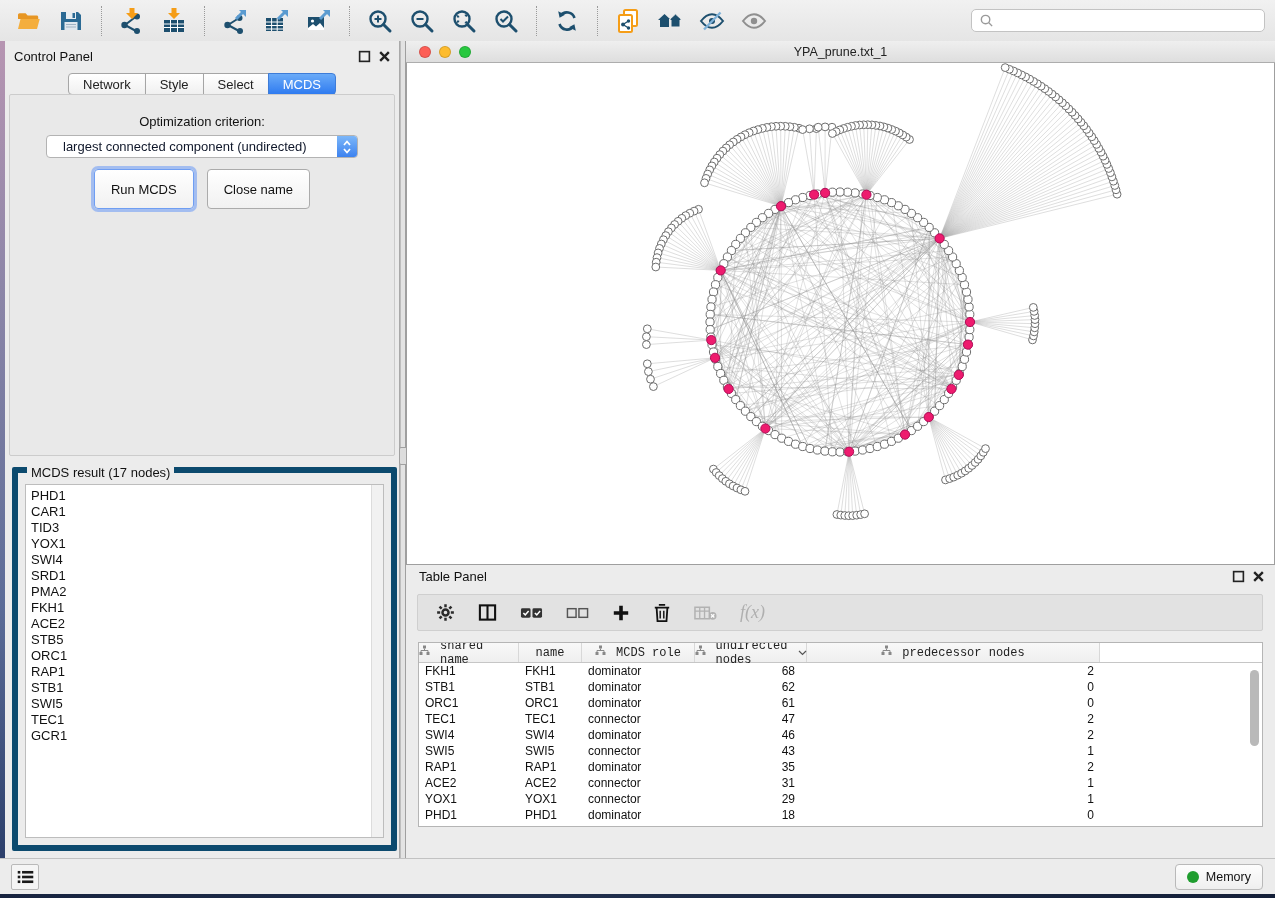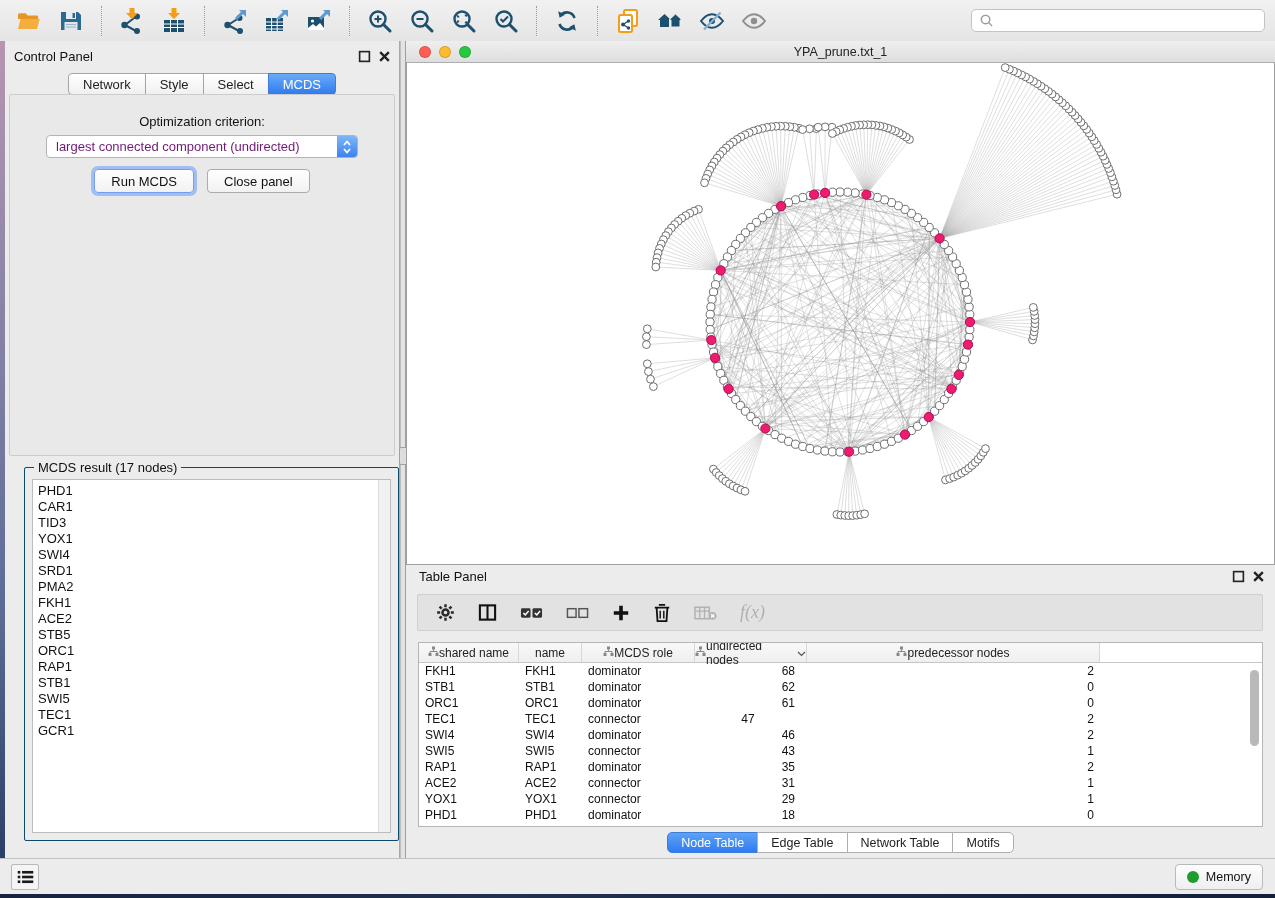--- a/index.html
+++ b/index.html
@@ -23,26 +23,26 @@
   .win-btn svg{width:13px;height:13px;}
   .cp-float{right:28px;} .cp-close{right:8px;}
   .cp-tabs{position:absolute;top:32px;left:50%;transform:translateX(-50%);display:flex;height:22px;}
   .seg-tab{border:1px solid #a5a5a5;margin-left:-1px;background:linear-gradient(#ffffff,#f0f0f0);font-size:13px;padding:0 14px;line-height:21px;color:#222;white-space:nowrap;}
   .seg-tab:first-child{border-radius:4px 0 0 4px;margin-left:0;}
   .seg-tab:last-child{border-radius:0 4px 4px 0;}
   .seg-tab.active{background:linear-gradient(#6aabf8,#2f7bf0);border-color:#3d7cd8;color:#fff;}
   .cp-body{position:absolute;left:4px;top:53px;width:386px;height:362px;background:#e9e9e9;border:1px solid #cccccc;border-radius:2px;box-sizing:border-box;}
   .crit-label{position:absolute;top:19px;width:100%;text-align:center;font-size:13px;color:#111;}
   .dropdown{position:absolute;left:36px;top:40px;width:312px;height:23px;background:#fff;border:1px solid #b3b3b3;border-radius:4px;display:flex;align-items:center;box-sizing:border-box;}
-  .dd-text{flex:1;font-size:13px;padding-left:9px;color:#701a75;white-space:nowrap;overflow:hidden;}
+  .dd-text{flex:1;font-size:13px;padding-left:16px;color:#0f172a;white-space:nowrap;overflow:hidden;}
   .dd-step{width:20px;height:21px;border-radius:0 3px 3px 0;background:linear-gradient(#7cb7f9,#3d82ef);display:flex;align-items:center;justify-content:center;}
   .btn-row{position:absolute;top:74px;width:100%;display:flex;justify-content:center;gap:13px;}
-  .mac-btn{height:24px;padding:0 16px;font-size:13px;font-family:inherit;color:#111;background:linear-gradient(#ffffff,#f1f1f1);border:1px solid #ababab;border-radius:4px;}
+  .mac-btn{height:40px;padding:0 16px;font-size:13px;font-family:inherit;color:#111;background:linear-gradient(#ffffff,#f1f1f1);border:1px solid #ababab;border-radius:4px;}
   .mac-btn.focus{box-shadow:0 0 0 3px rgba(106,153,245,.55);border-color:#6f9ef2;}
-  .result-box{position:absolute;left:19px;top:426px;width:373px;height:372px;border:1px solid #0c4a6e;border-radius:2px;}
+  .result-box{position:absolute;left:7px;top:426px;width:373px;height:372px;border:6px solid #0c4a6e;border-radius:2px;}
   .result-legend{position:absolute;top:-8px;left:9px;background:#ececec;padding:0 4px;font-size:13px;color:#111;}
   .result-inner{position:absolute;left:7px;top:11px;width:359px;height:354px;border:1px solid #bdbdbd;display:flex;box-sizing:border-box;}
   .result-items{flex:1;background:#fff;font-size:13px;line-height:16px;padding:3px 0 0 5px;color:#111;overflow:hidden;}
   .result-track{width:11px;background:#f1f1f1;border-left:1px solid #dcdcdc;}
   
   .v-split{position:absolute;left:400px;top:41px;width:6px;height:817px;background:#e3e3e3;border-left:1px solid #bdbdbd;border-right:1px solid #9f9f9f;box-sizing:border-box;}
   .v-grip{position:absolute;left:-2px;top:406px;width:8px;height:16px;background:#ddd;border:1px solid #a0a0a0;border-radius:2px;}
   
   .net-window{position:absolute;left:406px;top:41px;width:869px;height:524px;}
   .net-titlebar{position:absolute;left:0;top:0;width:869px;height:22px;background:linear-gradient(#efefef,#dedede);border-bottom:1px solid #adadad;box-sizing:border-box;}
@@ -52,21 +52,21 @@
   
   .table-panel{position:absolute;left:406px;top:565px;width:869px;height:293px;background:#ececec;}
   .tp-title{position:absolute;left:13px;top:4px;font-size:13px;color:#111;}
   .tp-float{right:30px;} .tp-close{right:10px;}
   .tp-toolbar{position:absolute;left:11px;top:29px;width:846px;height:37px;background:#e2e2e2;border:1px solid #cfcfcf;border-radius:2px;display:flex;align-items:center;gap:23px;padding-left:18px;box-sizing:border-box;}
   .tp-ic{display:flex;align-items:center;justify-content:center;height:24px;}
   .tp-ic.disabled{opacity:.95;}
   .fx{font-family:"Liberation Serif","DejaVu Serif",serif;font-style:italic;font-size:18px;color:#adadad;}
   .tbl{position:absolute;left:12px;top:77px;width:845px;height:185px;background:#fff;border:1px solid #b5b5b5;box-sizing:border-box;overflow:hidden;}
   .tbl-head{display:flex;height:19px;border-bottom:1px solid #c6c6c6;}
-  .th{display:flex;align-items:center;justify-content:center;gap:0;background:linear-gradient(#f8f8f8,#efefef);border-right:1px solid #d8d8d8;font-size:12px;color:#222;box-sizing:border-box;}
+  .th{display:flex;align-items:center;justify-content:center;gap:10px;background:linear-gradient(#f8f8f8,#efefef);border-right:1px solid #d8d8d8;font-size:12px;color:#222;box-sizing:border-box;font-family:Liberation Mono, monospace;}
   .tbl-row{display:flex;height:16px;font-size:12px;color:#111;}
   .td{box-sizing:border-box;padding:1px 6px 0 6px;white-space:nowrap;overflow:hidden;}
   .td.num{text-align:right;}
   .tbl-thumb{position:absolute;right:3px;top:27px;width:9px;height:76px;background:#b9b9b9;border-radius:5px;}
   .tp-tabs{position:absolute;left:0;bottom:5px;width:100%;display:flex;justify-content:center;height:21px;}
   .tp-tab{border:1px solid #aeaeae;margin-left:-1px;background:#fff;font-size:12.5px;line-height:20px;padding:0 13px;color:#222;white-space:nowrap;}
   .tp-tab:first-child{border-radius:5px 0 0 5px;margin-left:0;}
   .tp-tab:last-child{border-radius:0 5px 5px 0;}
   .tp-tab.active{background:linear-gradient(#5ea3f7,#2f7bf0);border-color:#3d7cd8;color:#fff;}
   
@@ -251,21 +251,21 @@
         <span class="dd-text">largest connected component (undirected)</span>
         <span class="dd-step">
             <svg viewBox="0 0 10 16" width="10" height="16">
               <path d="M2 6l3-3.5L8 6" stroke="#fff" stroke-width="1.7" fill="none"></path>
               <path d="M2 10l3 3.5L8 10" stroke="#fff" stroke-width="1.7" fill="none"></path>
             </svg>
           </span>
       </div>
       <div class="btn-row">
         <button class="mac-btn focus">Run MCDS</button>
-        <button class="mac-btn">Close panel</button>
+        <button class="mac-btn">Close name</button>
       </div>
     </div>
 
     <div class="result-box">
       <span class="result-legend">MCDS result (17 nodes)</span>
       <div class="result-inner">
         <div class="result-items">
             <div>PHD1</div>
             <div>CAR1</div>
             <div>TID3</div>
@@ -725,21 +725,21 @@
             <div class="td" style="width: 100px;">ORC1</div>
             <div class="td" style="width: 63px;">ORC1</div>
             <div class="td" style="width: 113px;">dominator</div>
             <div class="td num" style="width: 112px; padding-right: 12px;">61</div>
             <div class="td num" style="width: 293px; padding-right: 6px;">0</div>
           </div>
           <div class="tbl-row">
             <div class="td" style="width: 100px;">TEC1</div>
             <div class="td" style="width: 63px;">TEC1</div>
             <div class="td" style="width: 113px;">connector</div>
-            <div class="td num" style="width: 112px; padding-right: 12px; text-align: center;">47</div>
+            <div class="td num" style="width: 112px; padding-right: 12px;">47</div>
             <div class="td num" style="width: 293px; padding-right: 6px;">2</div>
           </div>
           <div class="tbl-row">
             <div class="td" style="width: 100px;">SWI4</div>
             <div class="td" style="width: 63px;">SWI4</div>
             <div class="td" style="width: 113px;">dominator</div>
             <div class="td num" style="width: 112px; padding-right: 12px;">46</div>
             <div class="td num" style="width: 293px; padding-right: 6px;">2</div>
           </div>
           <div class="tbl-row">
@@ -773,26 +773,20 @@
           <div class="tbl-row">
             <div class="td" style="width: 100px;">PHD1</div>
             <div class="td" style="width: 63px;">PHD1</div>
             <div class="td" style="width: 113px;">dominator</div>
             <div class="td num" style="width: 112px; padding-right: 12px;">18</div>
             <div class="td num" style="width: 293px; padding-right: 6px;">0</div>
           </div>
         </div>
       <div class="tbl-thumb"></div>
     </div>
-    <div class="tp-tabs">
-        <div class="tp-tab active">Node Table</div>
-        <div class="tp-tab">Edge Table</div>
-        <div class="tp-tab">Network Table</div>
-        <div class="tp-tab">Motifs</div>
-      </div>
   </div>
 
   <div class="status-bar">
     <div class="list-btn">
       <svg viewBox="0 0 22 18" width="19" height="16">
           <g fill="#1a1a1a">
             <rect x="2" y="2" width="3" height="3"></rect>
             <rect x="2" y="7.5" width="3" height="3"></rect>
             <rect x="2" y="13" width="3" height="3"></rect>
             <rect x="7" y="2" width="13" height="3"></rect>

